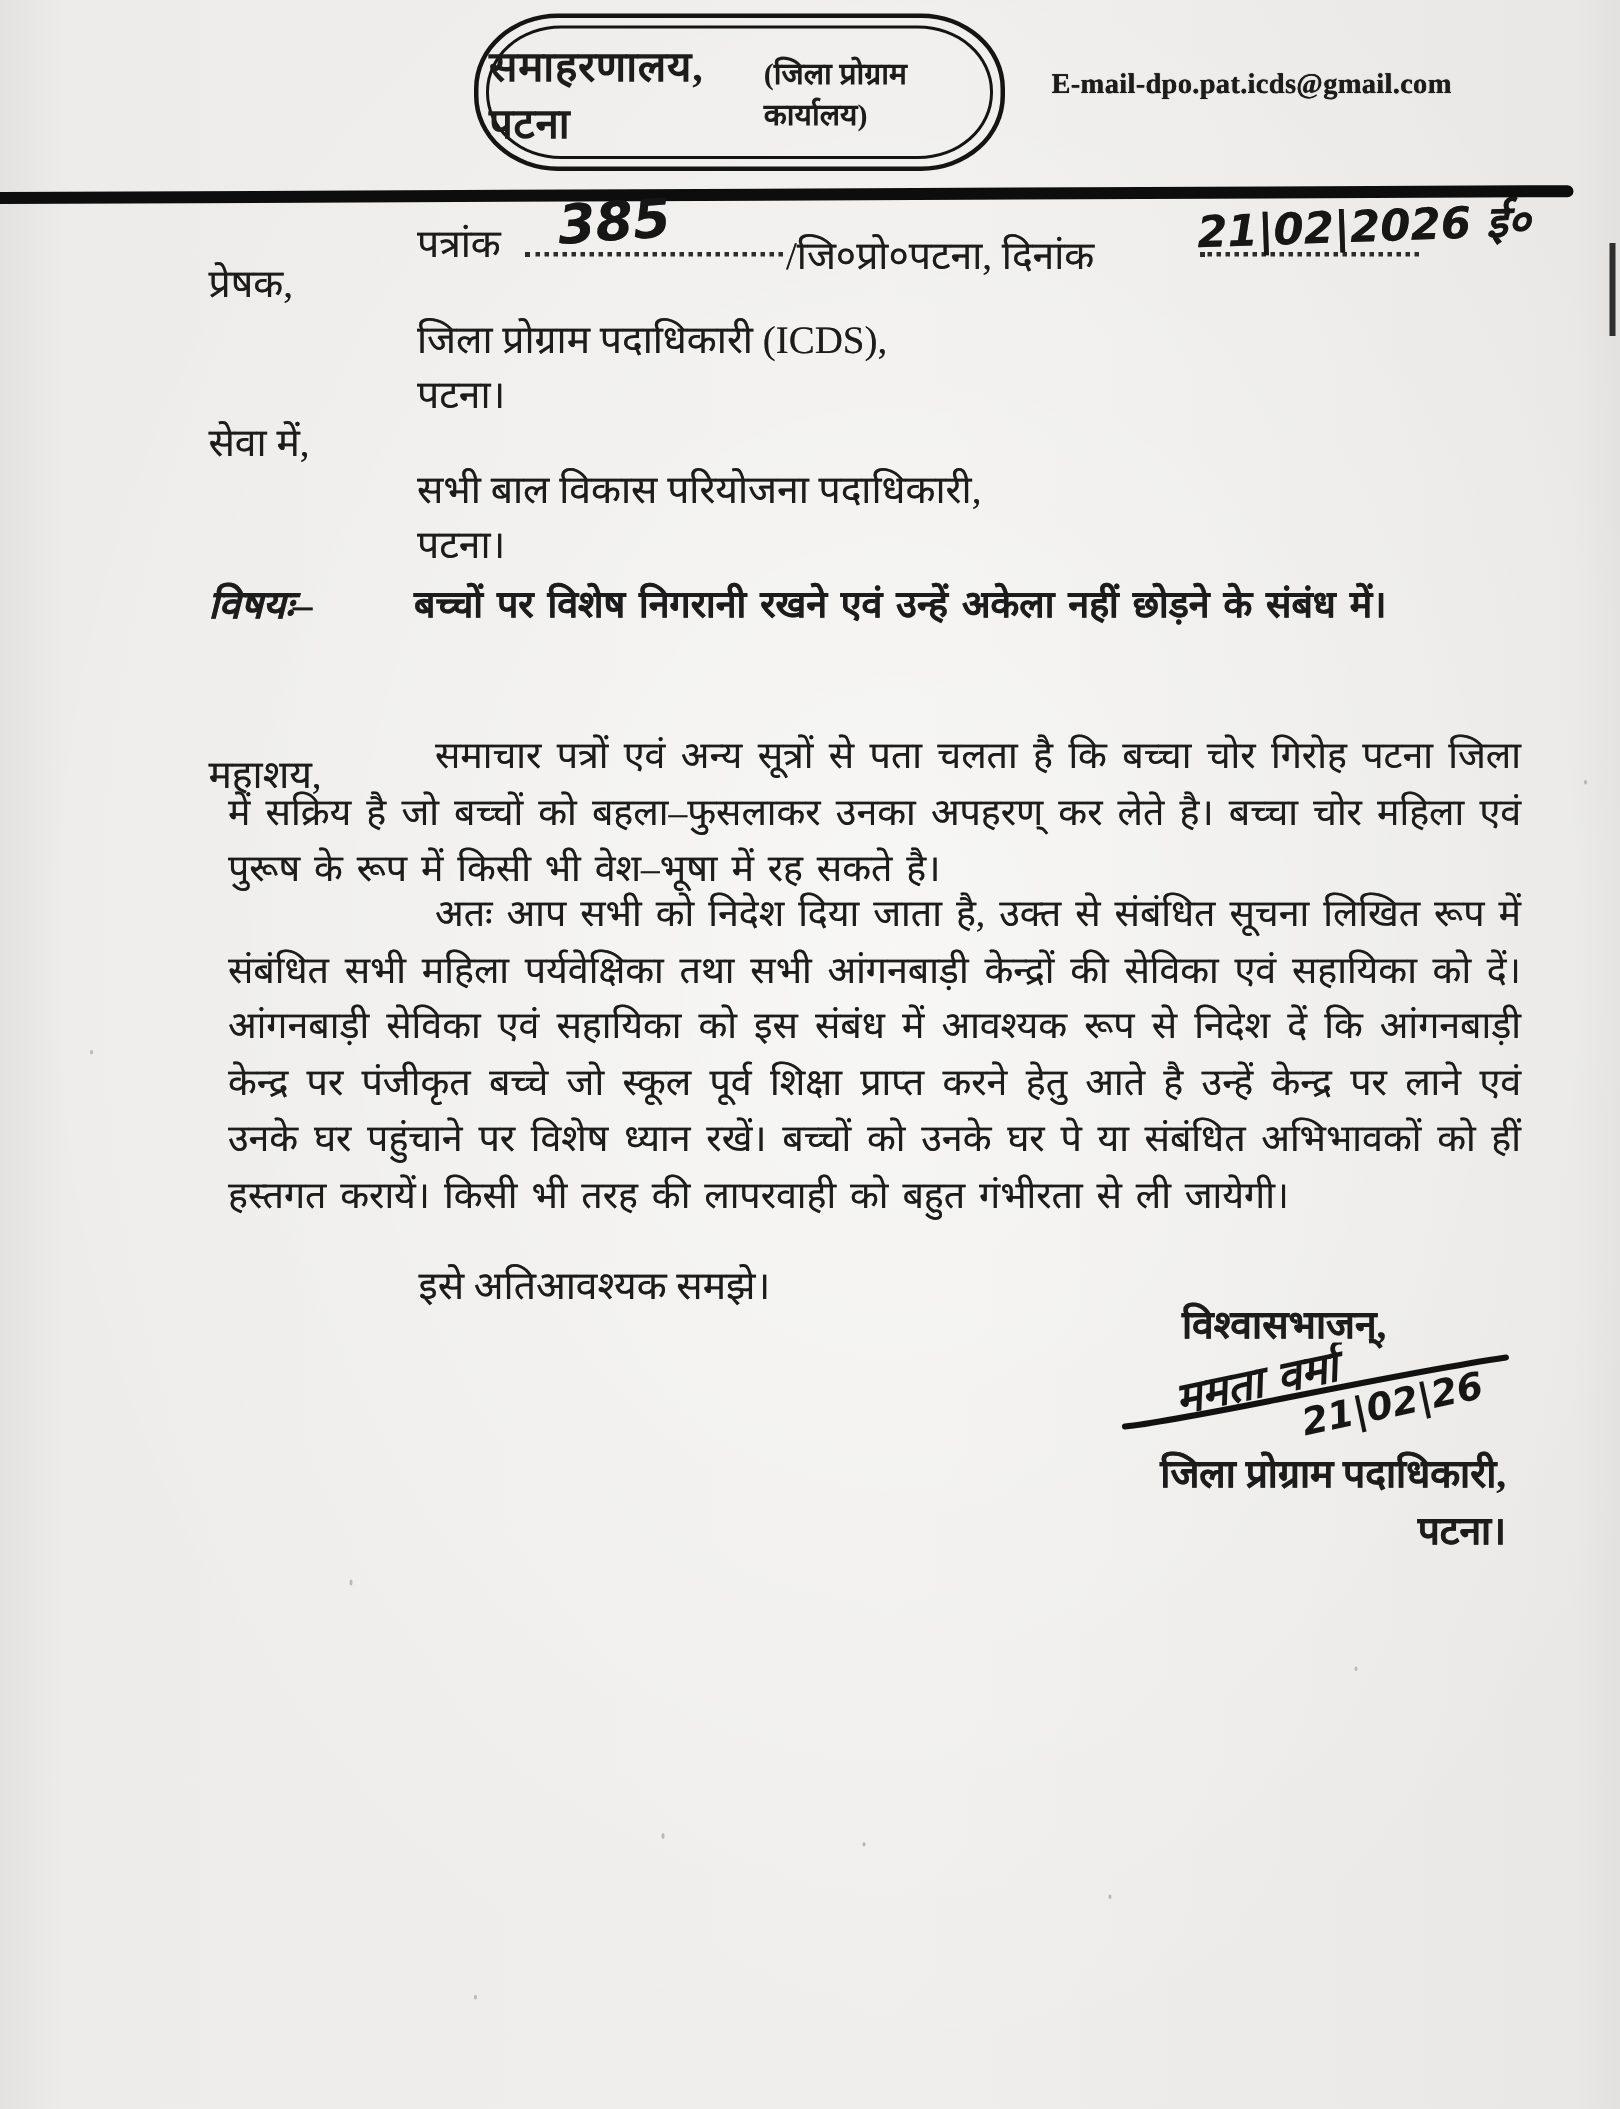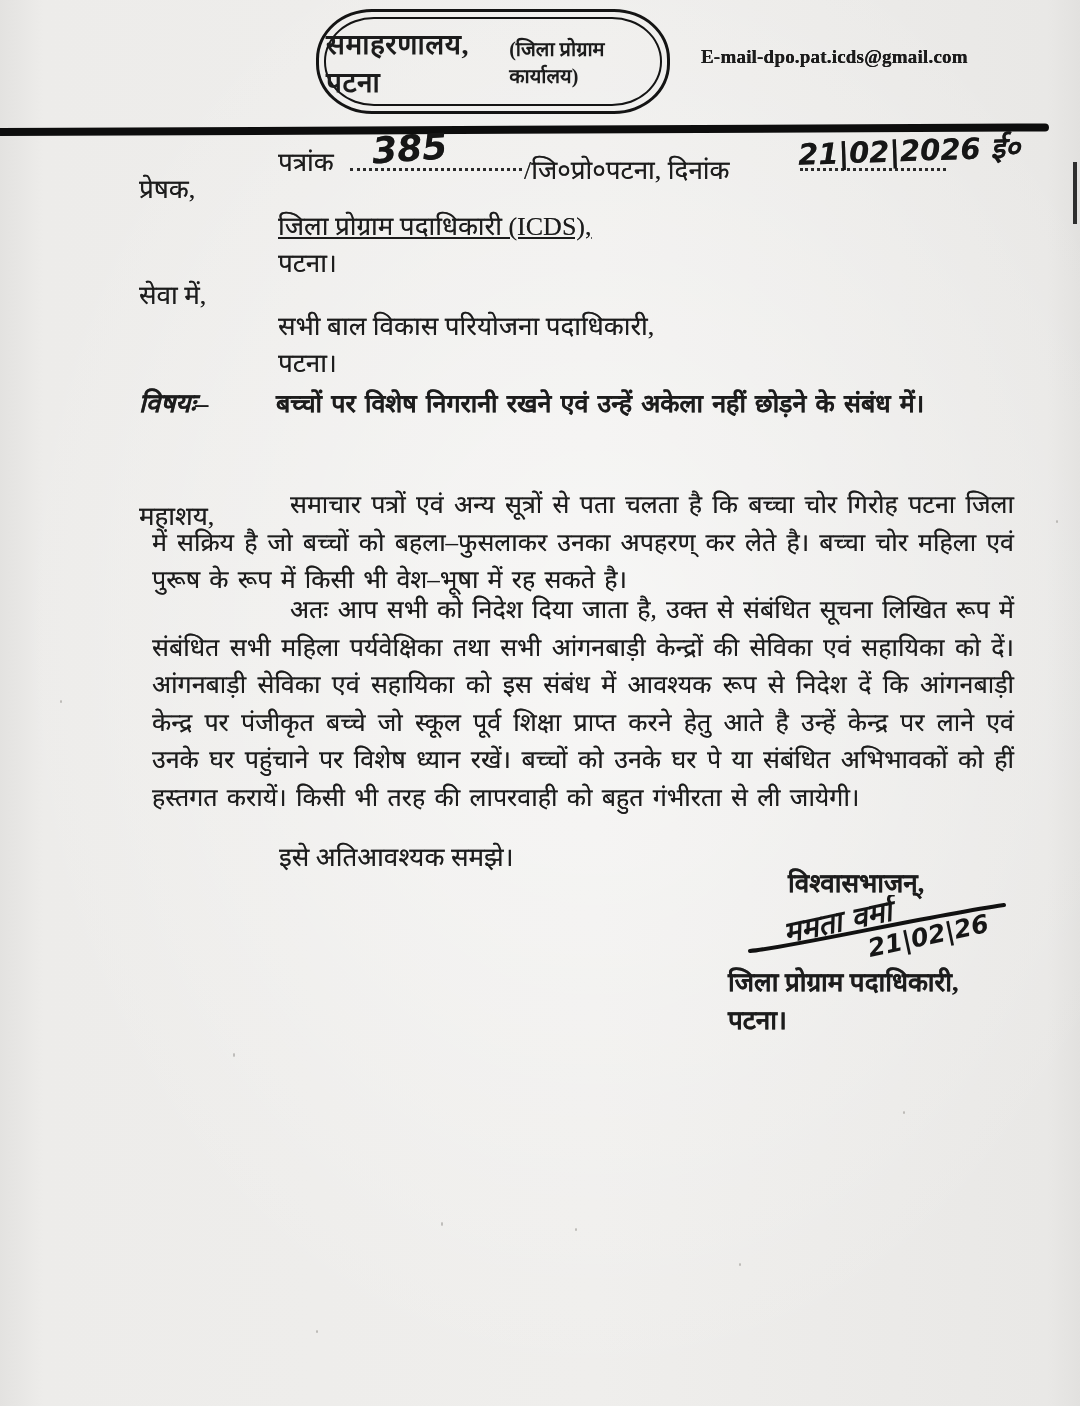--- a/index.html
+++ b/index.html
@@ -28,21 +28,21 @@
          display:flex;align-items:center;justify-content:center;gap:1px;}
   .badge-line1{font-size:28px;font-weight:bold;letter-spacing:.5px;}
   .badge-line2{font-size:20px;font-weight:bold;}
   .email{position:absolute;left:701px;top:46px;font-size:19px;font-weight:bold;
          letter-spacing:.2px;text-shadow:0 0 .5px #000;}
   .rule{position:absolute;left:0;top:128px;width:1049px;height:8px;background:#0d0d0d;
         border-radius:0 4px 4px 0;transform:rotate(-0.25deg);transform-origin:left center;}
   .edge-mark{position:absolute;left:1073px;top:162px;width:4px;height:62px;background:#2e2e2e;}
   .speck{position:absolute;background:#8f8d89;border-radius:50%;opacity:.55;}
   .sig-block{position:absolute;}
-  .closing-center{position:absolute;left:728px;width:276px;text-align:left;
+  .closing-center{position:absolute;left:728px;width:276px;text-align:right;
         font-size:26px;font-weight:bold;white-space:nowrap;
         text-shadow:0 0 .4px rgba(0,0,0,.6);}
 </style>
 </head>
 <body>
 
 <div class="page">
 
   <div class="badge">
     <div class="badge-inner">
@@ -57,21 +57,21 @@
   <div class="edge-mark"></div>
 
   <div class="t" style="left:278px;top:143px;">पत्रांक</div>
   <div class="dots" style="left:350px;top:142px;width:172px;"></div>
   <div class="t hand" style="left:372px;top:128px;font-size:36px;transform:rotate(-4deg);">385</div>
   <div class="t" style="left:524px;top:151px;">/जि०प्रो०पटना, दिनांक</div>
   <div class="dots" style="left:800px;top:142px;width:146px;"></div>
   <div class="t hand" style="left:798px;top:130px;font-size:29px;transform:rotate(-2deg);">21|02|2026 ई०</div>
 
   <div class="t" style="left:139px;top:170px;">प्रेषक,</div>
-  <div class="t" style="left:278px;top:207px;text-decoration:underline;">जिला प्रोग्राम पदाधिकारी (ICDS),</div>
+  <div class="t" style="left:278px;top:207px;">जिला प्रोग्राम पदाधिकारी (ICDS),</div>
   <div class="t" style="left:278px;top:244px;">पटना।</div>
 
   <div class="t" style="left:139px;top:276px;">सेवा में,</div>
   <div class="t" style="left:278px;top:307px;">सभी बाल विकास परियोजना पदाधिकारी,</div>
   <div class="t" style="left:278px;top:344px;">पटना।</div>
 
   <div class="t bold" style="left:139px;top:384px;font-style:italic;">विषयः–</div>
   <div class="para bold" style="left:276px;top:384px;width:716px;text-indent:0;line-height:40px;">बच्चों पर विशेष निगरानी रखने एवं उन्हें अकेला नहीं छोड़ने के संबंध में।</div>
 
   <div class="t" style="left:139px;top:461px;margin-top:36px;">महाशय,</div>

